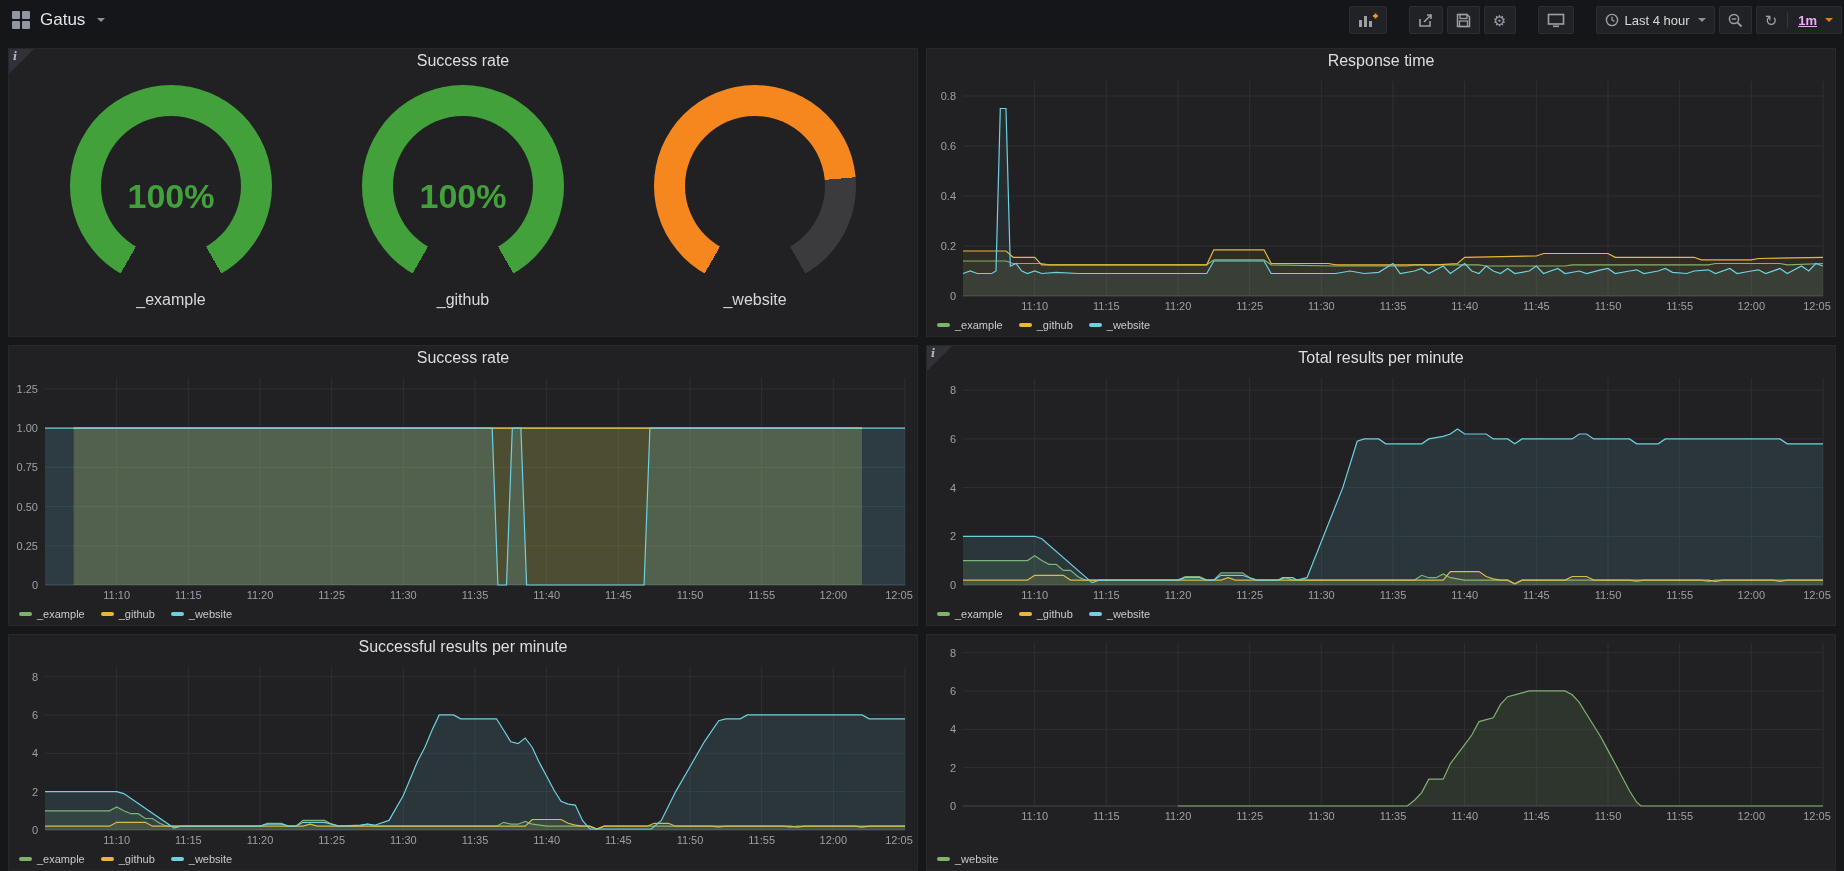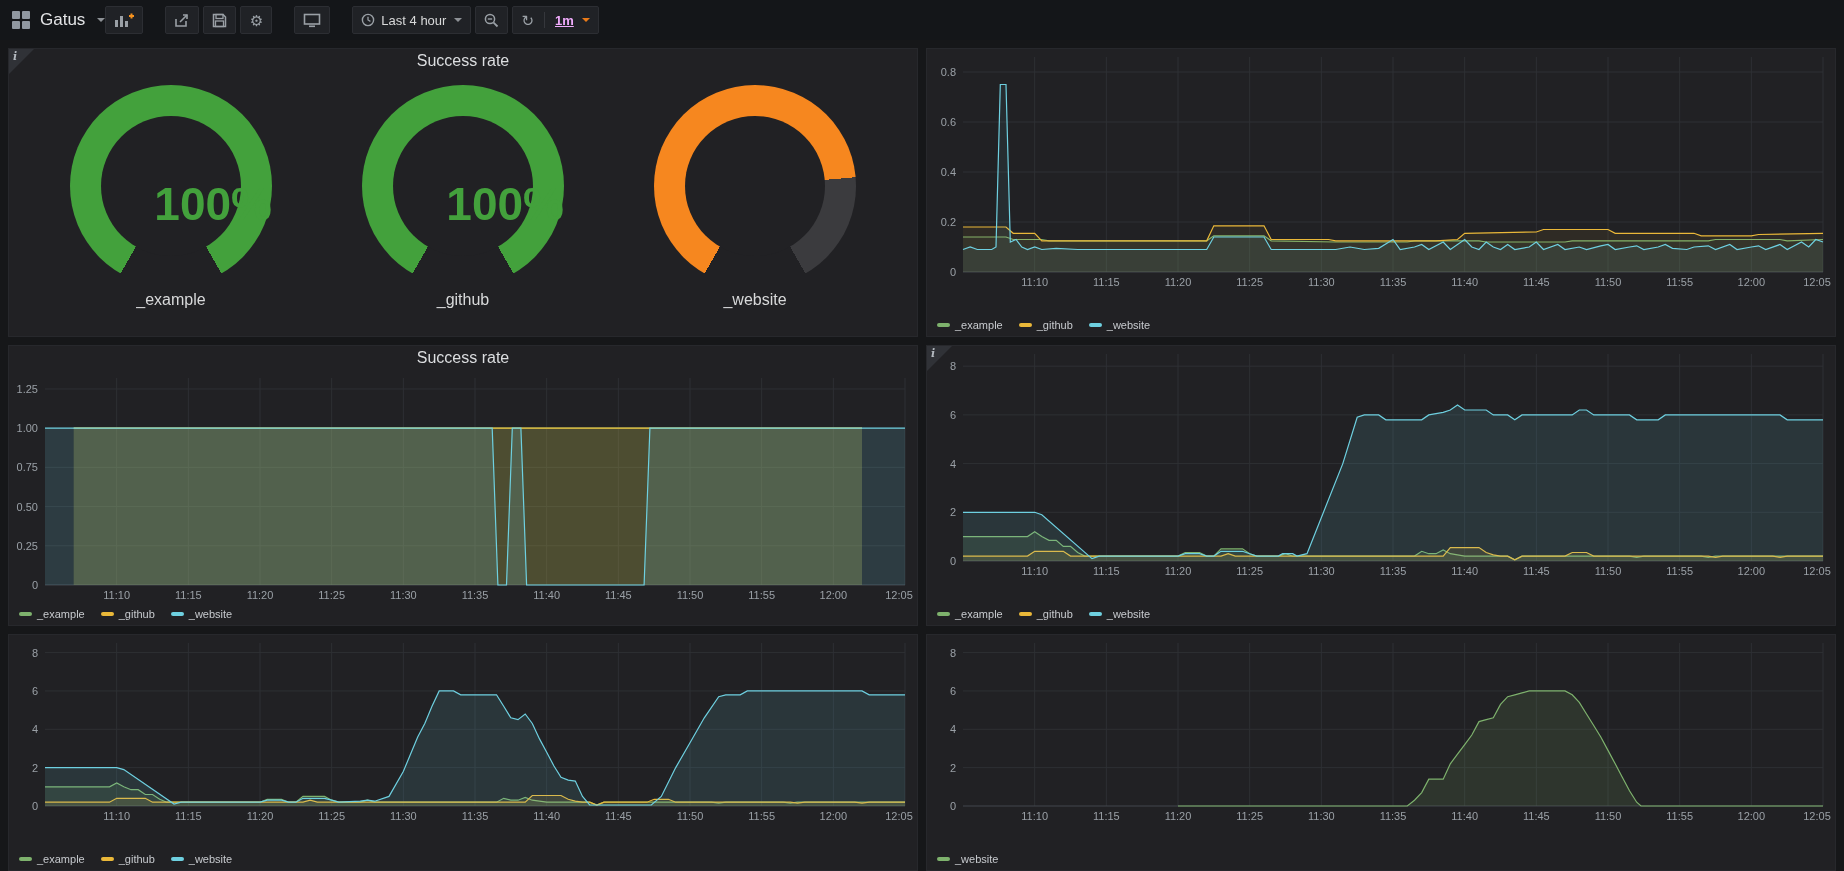--- a/index.html
+++ b/index.html
@@ -2,21 +2,21 @@
 <html><head>
 <meta charset="utf-8">
 <title>Gatus</title>
 <style>
   * { margin:0; padding:0; box-sizing:border-box; }
   html,body { width:1844px; height:871px; overflow:hidden; background:#161719;
     font-family:"Liberation Sans", sans-serif; color:#d8d9da; }
 
   
   .navbar { height:40px; background:#141619; display:flex; align-items:center;
-    padding:0 28px 0 12px; }
+    justify-content:space-between; padding:0 2px 0 12px; }
   .nav-left { display:flex; align-items:center; gap:10px; }
   .logo-grid { display:grid; grid-template-columns:8px 8px; grid-template-rows:8px 8px;
     gap:2px; cursor:pointer; }
   .logo-grid i { background:#9097a0; border-radius:1px; }
   .dash-title { font-size:17px; color:#e3e4e6; cursor:pointer; }
   .caret { width:0; height:0; border-left:4px solid transparent; border-right:4px solid transparent;
     border-top:4px solid #8d9196; display:inline-block; margin-left:2px; }
   .caret.orange { border-top-color:#eb7b18; }
   .nav-right { display:flex; align-items:center; gap:4px; }
   .grp-gap { width:14px; }
@@ -42,22 +42,22 @@
   .corner-info span { position:absolute; top:-24px; left:4px;
     font-family:"DejaVu Serif", serif; font-style:italic; font-weight:bold;
     font-size:11px; color:#b4bac0; }
 
   
   .gauges { flex:1; display:flex; justify-content:space-evenly; align-items:flex-start;
     padding-top:12px; }
   .gauge { width:260px; text-align:center; }
   .arc { width:202px; height:202px; border-radius:50%; margin:0 auto; position:relative; }
   .arc .hole { position:absolute; inset:31px; border-radius:50%; background:#212124; }
-  .arc .val { position:absolute; left:0; right:0; top:92px; text-align:right;
-    font-size:46px; font-weight:bold; }
+  .arc .val { position:absolute; left:0; right:0; top:92px; text-align:center;
+    font-size:34px; font-weight:bold; }
   .glabel { margin-top:4px; font-size:16px; color:#d8d9da; }
 
   
   .chart { flex:1 1 auto; position:relative; cursor:crosshair; }
   .chart svg { position:absolute; inset:0; }
   .legend { flex:0 0 20px; display:flex; align-items:center; gap:16px;
     padding:0 0 2px 10px; font-size:11px; color:#c7cace; }
   .legend .item { display:flex; align-items:center; gap:5px; cursor:pointer; }
   .legend .sw { width:13px; height:4px; border-radius:2px; display:inline-block; }
 </style>
@@ -160,20 +160,21 @@
         <div class="gauge">
           <div class="arc" style="background:conic-gradient(from 210deg, #F6871F 0deg 235.02deg, #3b3b3e 235.02deg 300deg, transparent 300deg 360deg)">
             <div class="hole"></div>
           </div>
           <div class="glabel">_website</div>
         </div>
       </div>
   </section>
 
   <section class="panel">
+    <div class="panel-title">Response time</div>
     <div class="chart">
         <svg width="908" height="243">
           <line x1="107.66666666666666" x2="107.66666666666666" y1="8" y2="223" stroke="#2e3034" stroke-width="1"></line>
           <line x1="179.33333333333331" x2="179.33333333333331" y1="8" y2="223" stroke="#2e3034" stroke-width="1"></line>
           <line x1="251" x2="251" y1="8" y2="223" stroke="#2e3034" stroke-width="1"></line>
           <line x1="322.66666666666663" x2="322.66666666666663" y1="8" y2="223" stroke="#2e3034" stroke-width="1"></line>
           <line x1="394.33333333333337" x2="394.33333333333337" y1="8" y2="223" stroke="#2e3034" stroke-width="1"></line>
           <line x1="466" x2="466" y1="8" y2="223" stroke="#2e3034" stroke-width="1"></line>
           <line x1="537.6666666666667" x2="537.6666666666667" y1="8" y2="223" stroke="#2e3034" stroke-width="1"></line>
           <line x1="609.3333333333333" x2="609.3333333333333" y1="8" y2="223" stroke="#2e3034" stroke-width="1"></line>
@@ -288,20 +289,21 @@
           <span class="sw" style="background:#6ED0E0"></span>
           <span>_website</span>
         </span>
       </div>
   </section>
 
   <section class="panel">
     <div class="corner-info">
         <span>i</span>
       </div>
+    <div class="panel-title">Total results per minute</div>
     <div class="chart">
         <svg width="908" height="235">
           <line x1="107.66666666666666" x2="107.66666666666666" y1="8" y2="215" stroke="#2e3034" stroke-width="1"></line>
           <line x1="179.33333333333331" x2="179.33333333333331" y1="8" y2="215" stroke="#2e3034" stroke-width="1"></line>
           <line x1="251" x2="251" y1="8" y2="215" stroke="#2e3034" stroke-width="1"></line>
           <line x1="322.66666666666663" x2="322.66666666666663" y1="8" y2="215" stroke="#2e3034" stroke-width="1"></line>
           <line x1="394.33333333333337" x2="394.33333333333337" y1="8" y2="215" stroke="#2e3034" stroke-width="1"></line>
           <line x1="466" x2="466" y1="8" y2="215" stroke="#2e3034" stroke-width="1"></line>
           <line x1="537.6666666666667" x2="537.6666666666667" y1="8" y2="215" stroke="#2e3034" stroke-width="1"></line>
           <line x1="609.3333333333333" x2="609.3333333333333" y1="8" y2="215" stroke="#2e3034" stroke-width="1"></line>
@@ -349,20 +351,21 @@
           <span>_github</span>
         </span>
         <span class="item">
           <span class="sw" style="background:#6ED0E0"></span>
           <span>_website</span>
         </span>
       </div>
   </section>
 
   <section class="panel">
+    <div class="panel-title">Successful results per minute</div>
     <div class="chart">
         <svg width="908" height="191">
           <line x1="107.66666666666666" x2="107.66666666666666" y1="8" y2="171" stroke="#2e3034" stroke-width="1"></line>
           <line x1="179.33333333333331" x2="179.33333333333331" y1="8" y2="171" stroke="#2e3034" stroke-width="1"></line>
           <line x1="251" x2="251" y1="8" y2="171" stroke="#2e3034" stroke-width="1"></line>
           <line x1="322.66666666666663" x2="322.66666666666663" y1="8" y2="171" stroke="#2e3034" stroke-width="1"></line>
           <line x1="394.33333333333337" x2="394.33333333333337" y1="8" y2="171" stroke="#2e3034" stroke-width="1"></line>
           <line x1="466" x2="466" y1="8" y2="171" stroke="#2e3034" stroke-width="1"></line>
           <line x1="537.6666666666667" x2="537.6666666666667" y1="8" y2="171" stroke="#2e3034" stroke-width="1"></line>
           <line x1="609.3333333333333" x2="609.3333333333333" y1="8" y2="171" stroke="#2e3034" stroke-width="1"></line>

